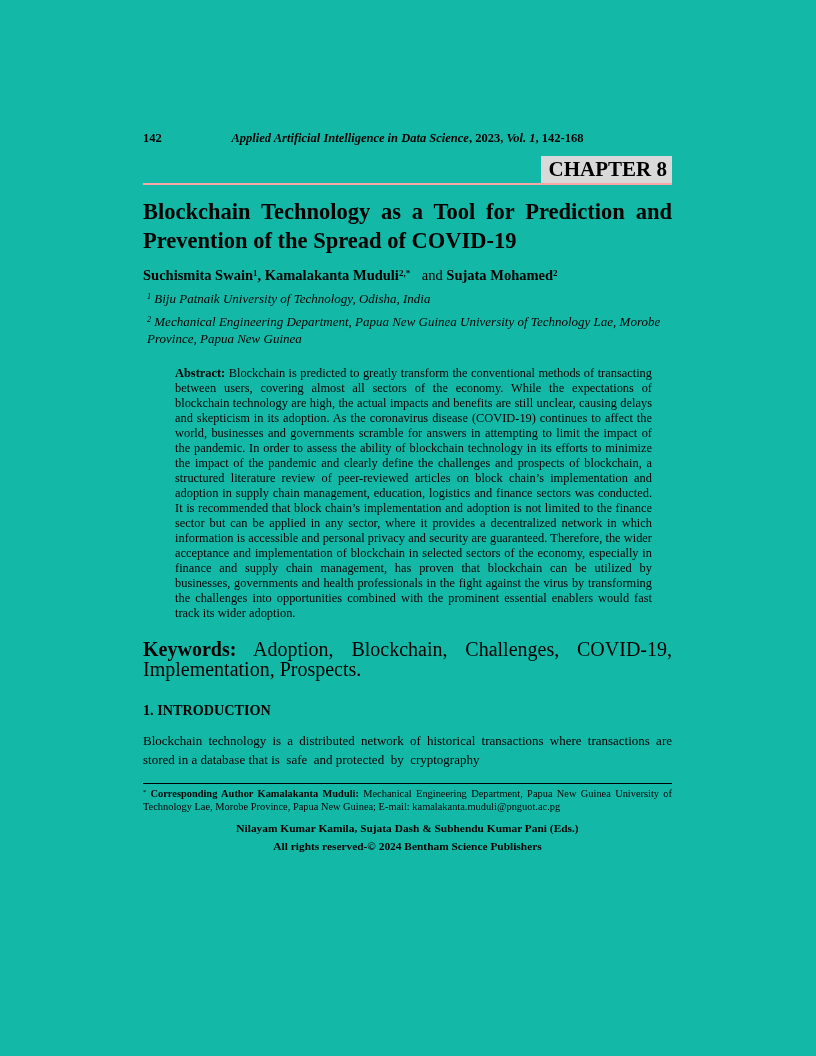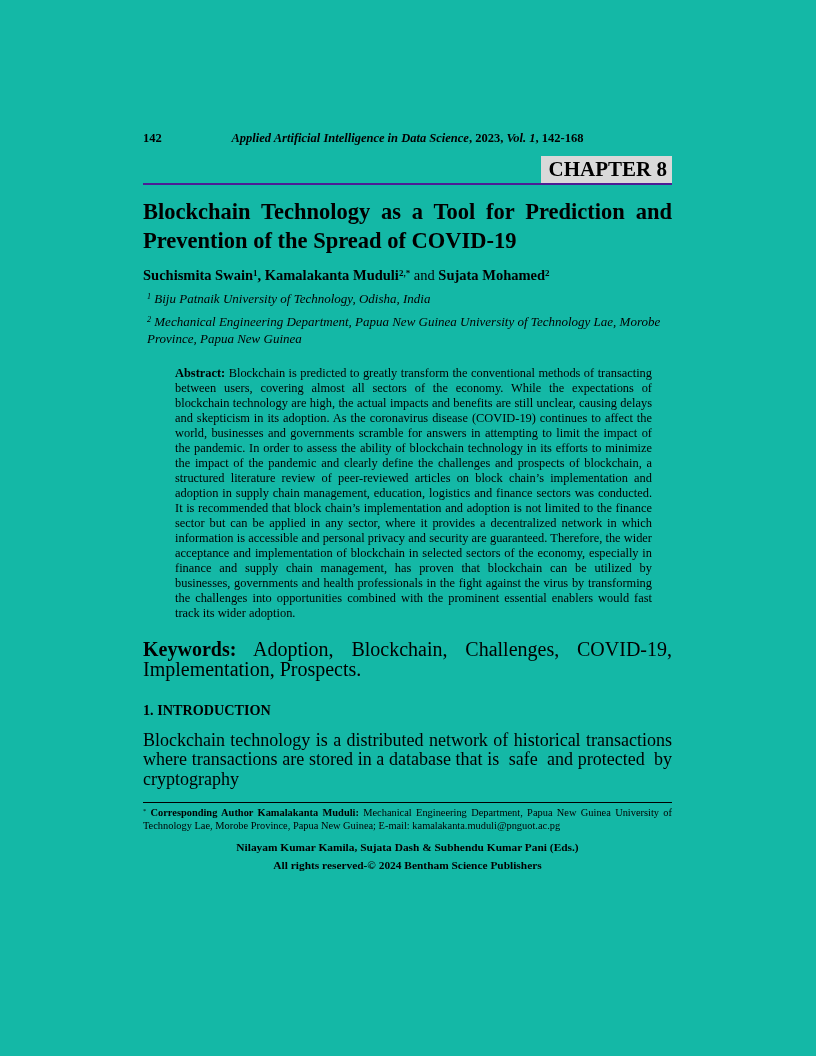--- a/index.html
+++ b/index.html
@@ -14,61 +14,61 @@
     box-sizing: border-box;
     padding: 131px 144px 0 143px;
     overflow: hidden;
   }
   
   .page-header { position: relative; font-size: 12.5px; font-weight: bold; height: 17px; }
   .page-number { position: absolute; left: 0; top: 0; }
   .running-title { display: block; text-align: center; white-space: nowrap; }
   .it { font-style: italic; }
   
-  .chapter-row { margin-top: 8px; border-bottom: 2px solid #4c1d95; text-align: right; }
+  .chapter-row { margin-top: 8px; border-bottom: 2px solid #fca5a5; text-align: right; }
   .chapter-badge {
     display: inline-block;
     background: #d9d9d9;
     font-weight: bold;
     font-size: 21px;
     line-height: 24px;
     padding: 1px 5px 2px 8px;
     vertical-align: bottom;
   }
   
   .chapter-title {
     margin: 12px 0 0 0;
     font-size: 22.5px;
     line-height: 29px;
     font-weight: bold;
     text-align: justify;
   }
   
   .authors { margin: 11px 0 0 0; font-size: 14.5px; font-weight: bold; line-height: 18px; }
-  .authors .plain { font-weight: normal; }
+  .authors .plain { font-weight: normal; margin-left: 8px; }
   sup { font-size: 62%; vertical-align: baseline; position: relative; top: -0.45em; line-height: 0; }
   
   .affiliation { margin: 6px 0 0 4px; font-style: italic; font-size: 13px; line-height: 17.5px; }
   .affiliation + .affiliation { margin-top: 5px; }
   
   .abstract {
     margin: 18px 20px 0 32px;
     font-size: 12.4px;
     line-height: 15px;
     text-align: justify;
   }
   .abstract .label { font-weight: bold; }
   
   .keywords { margin: 18px 0 0 0; font-size: 20px; line-height: 20px; text-align: justify; }
   .keywords .label { font-weight: bold; }
   
   .section-heading { margin: 22px 0 0 0; font-size: 14.2px; font-weight: bold; line-height: 18px; }
   .body-text {
     margin: 12px 0 0 0;
-    font-size: 18px;
+    font-size: 13px;
     line-height: 19.5px;
     text-align: justify;
     white-space: pre-wrap;
   }
   
   .footnote-block {
     margin-top: 13px;
     border-top: 1px solid #000;
     padding-top: 3px;
     font-size: 10.4px;

